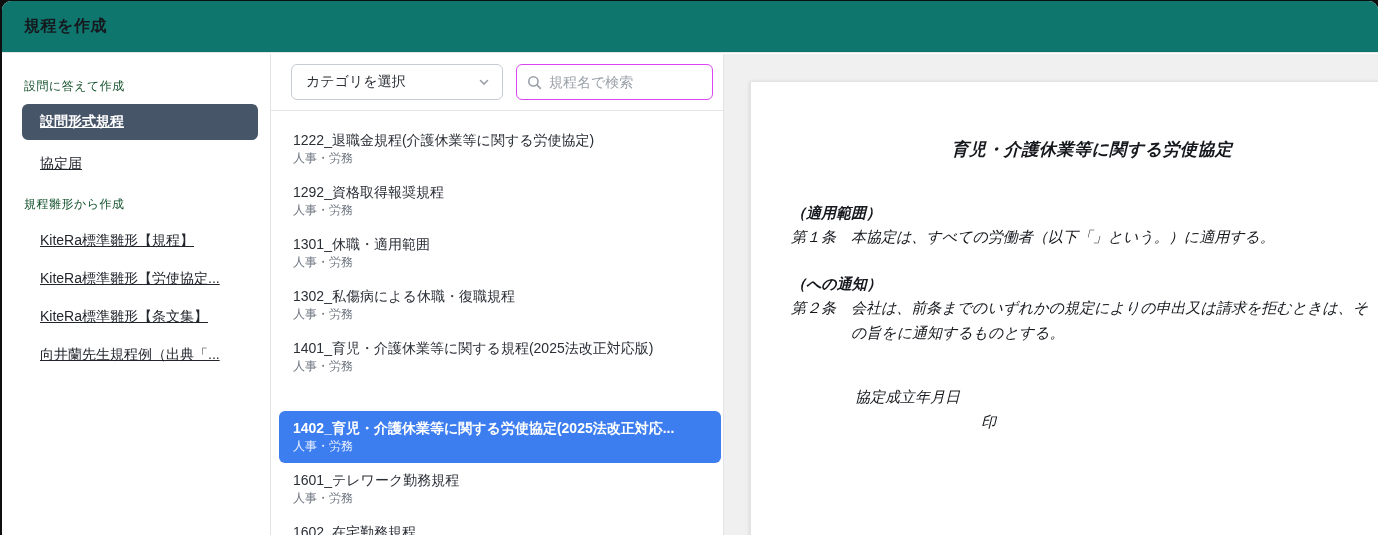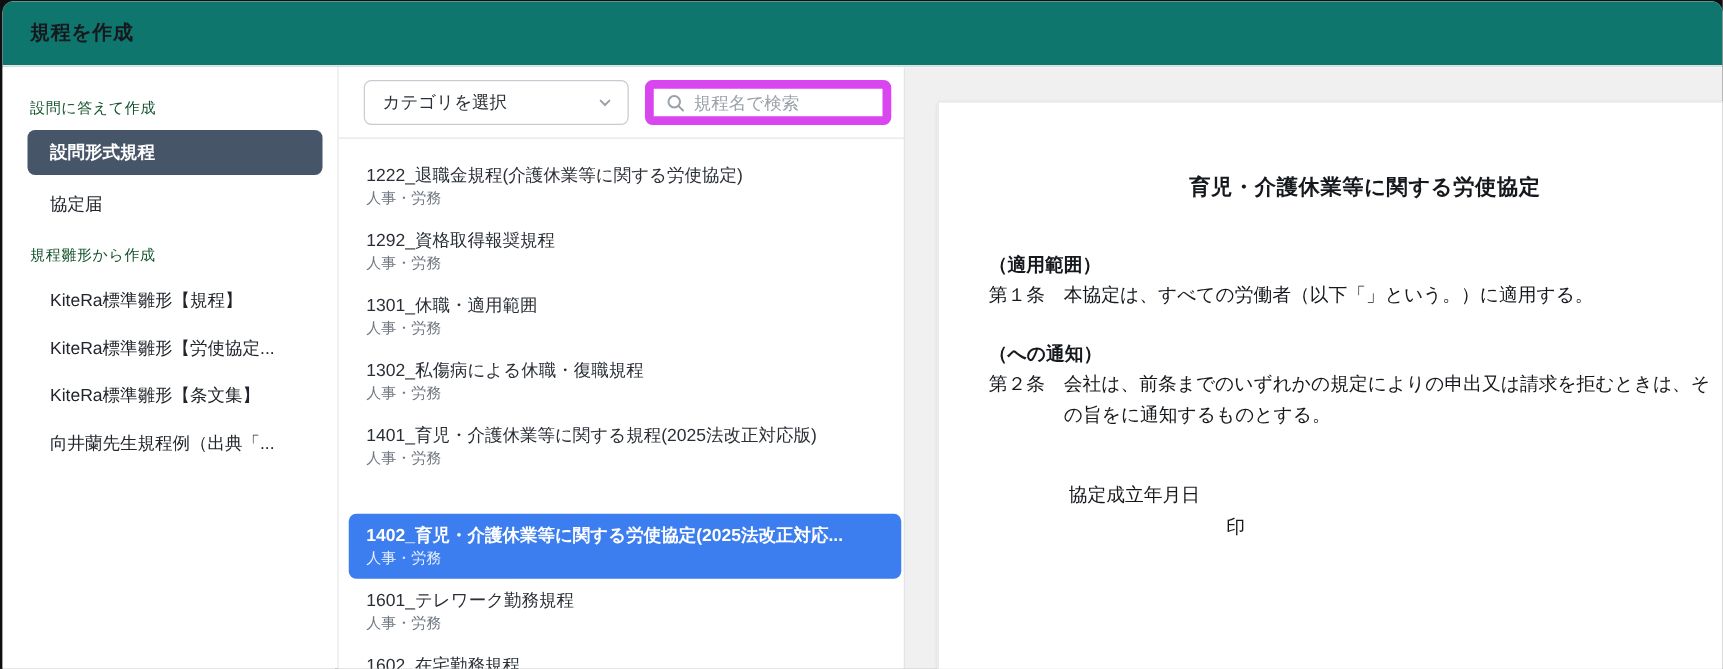--- a/index.html
+++ b/index.html
@@ -9,50 +9,50 @@
             background:#fff; border-radius:9px 9px 0 0; overflow:hidden; }
 
   
   .app-header { position:absolute; left:0; top:0; right:0; height:52px; background:#0f766e;
                 border-bottom:1px solid #e3e5e8; display:flex; align-items:center; padding-left:22px; }
   .app-title { font-size:16px; font-weight:bold; color:#15191e; letter-spacing:.5px; }
 
   
   .sidebar { position:absolute; left:0; top:53px; width:266px; bottom:0; background:#fff; padding-top:24px; }
   .side-label { margin:0 0 9px 22px; font-size:12px; color:#14532d; letter-spacing:.5px; }
-  .side-item { margin-left:20px; padding:11px 0 11px 18px; font-size:14px; color:#22262c; cursor:pointer; }
+  .side-item { margin-left:20px; padding:11px 0 11px 18px; font-size:14px; color:#22262c; cursor:pointer;text-decoration:underline; }
   .side-item.selected { margin:0 10px 4px 20px; padding:9px 0 9px 18px; background:#475569;
                         color:#fff; font-weight:bold; border-radius:6px; }
   .side-group2 { margin-top:12px; }
   .side-item.tpl { padding:10px 8px 10px 18px; white-space:nowrap; overflow:hidden; }
 
   .vdiv { position:absolute; top:53px; bottom:0; width:1px; background:#e2e4e8; }
 
   
   .middle { position:absolute; left:269px; top:53px; width:452px; bottom:0; background:#fff; }
   .filterbar { height:57px; border-bottom:1px solid #e3e5e8; display:flex; align-items:center; padding-left:20px; }
   .dropdown { width:212px; height:36px; border:1px solid #c7ccd2; border-radius:6px; background:#fff;
               display:flex; align-items:center; justify-content:space-between; padding:0 12px 0 14px;
               font-size:14px; color:#2b3036; cursor:pointer; }
-  .searchbox { width:197px; height:36px; border:7px solid #d946ef; border-radius:6px; background:#fff;
+  .searchbox { width:197px; height:36px; border:1px solid #d946ef; border-radius:6px; background:#fff;
                display:flex; align-items:center; padding:0 10px; margin-left:13px; }
   .searchbox input { border:none; outline:none; width:100%; font-size:14px; color:#2b3036; margin-left:7px;
                      font-family:"Liberation Sans","DejaVu Sans",sans-serif; background:transparent; }
   .searchbox input::placeholder { color:#9aa1a9; }
 
   .tpl-list { padding:12px 2px 0 8px; }
   .row { padding:8px 14px; border-radius:6px; cursor:pointer; }
   .row-title { font-size:14px; color:#2a2f36; line-height:19px; white-space:nowrap; overflow:hidden; }
   .row-sub { font-size:12px; color:#6e7680; line-height:17px; margin-top:0; }
   .row.selected { background:#3c7df0;margin-top:28px; }
   .row.selected .row-title { color:#fff; font-weight:bold; }
   .row.selected .row-sub { color:#eaf1ff; }
 
   
-  .preview { position:absolute; left:722px; top:53px; right:0; bottom:0; background:#f0f0f1; }
+  .preview { position:absolute; left:722px; top:53px; right:0; bottom:0; background:#f0f0f1;font-style:italic; }
   .page { position:absolute; left:26px; top:27px; width:684px; height:620px; background:#fff;
           border:1px solid #e3e3e4; box-shadow:0 1px 4px rgba(0,0,0,.14); padding:56px 40px 0 40px;
           color:#15181c; }
   .doc-title { text-align:center; font-size:17px; font-weight:bold; letter-spacing:.5px; }
   .doc-heading { font-size:15px; font-weight:bold; line-height:22px; }
   .doc-line { font-size:15px; line-height:25px; }
   .sec1 { margin-top:41px; }
   .sec2 { margin-top:24px; }
   .nowrap { white-space:nowrap; }
   .hang { padding-left:60px; }

